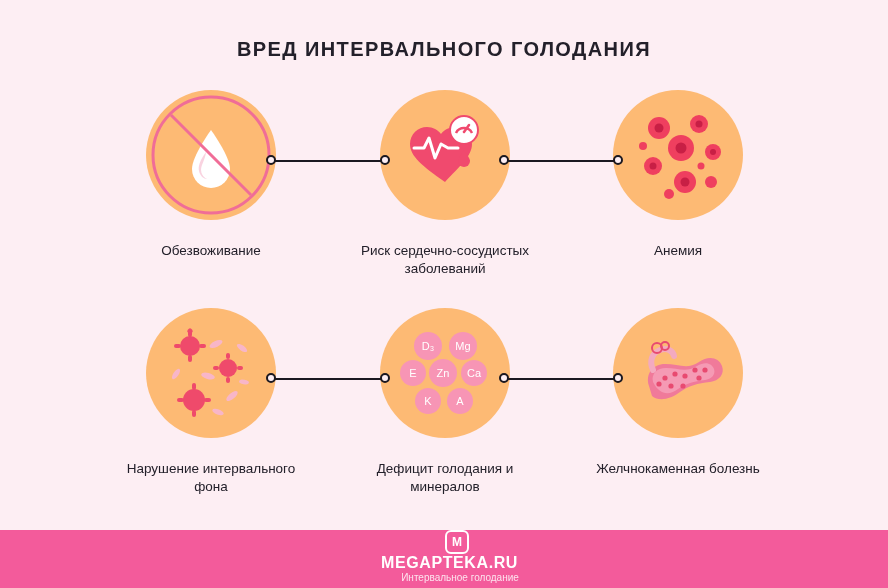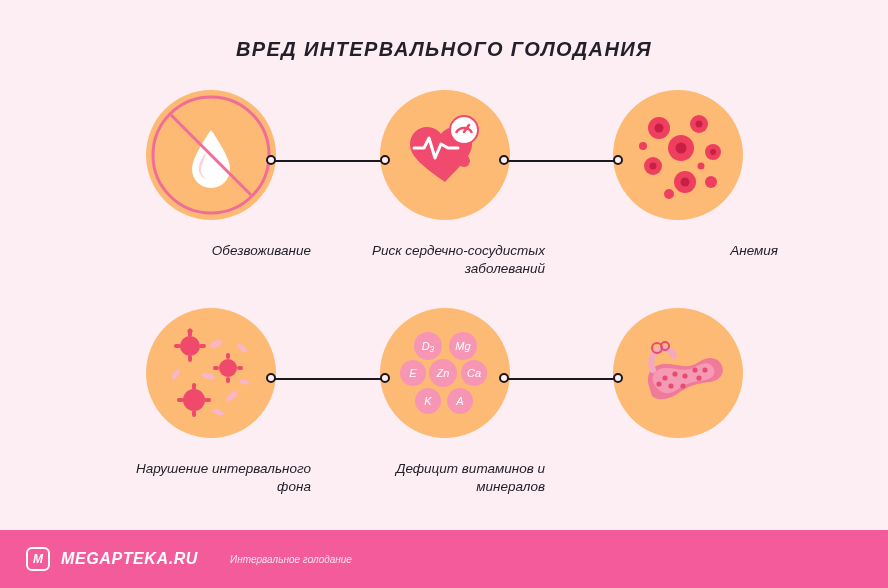--- a/index.html
+++ b/index.html
@@ -13,21 +13,20 @@
     font-family: "Liberation Sans", sans-serif;
     overflow: hidden;
     position: relative;
   }
   .infographic {
     position: absolute;
     left: 0; top: 0;
     width: 880px;
     height: 588px;
     background: #fdeef3;
-    font-style: italic;
   }
   .title {
     position: absolute;
     top: 38px;
     left: 0;
     width: 888px;
     text-align: center;
     font-size: 20px;
     font-weight: bold;
     letter-spacing: 1.4px;
@@ -41,21 +40,21 @@
     left: 0;
     width: 888px;
     height: 200px;
   }
   .row-1 { top: 90px; }
   .row-2 { top: 308px; }
 
   .node {
     position: absolute;
     width: 200px;
-    text-align: right;
+    text-align: center;
   }
   .node-0 { left: 111px; }
   .node-1 { left: 345px; }
   .node-2 { left: 578px; }
 
   .circle {
     width: 130px;
     height: 130px;
     border-radius: 50%;
     background: #fdba74;
@@ -107,20 +106,21 @@
   
   .footer {
     position: absolute;
     left: 0;
     bottom: 0;
     width: 888px;
     height: 58px;
     background: #f35b9b;
     display: flex;
     align-items: center;
+    flex-direction: column;
   }
   .footer-logo-mark {
     margin-left: 26px;
     width: 24px;
     height: 24px;
     border: 2px solid #ffffff;
     border-radius: 6px;
     box-sizing: border-box;
     position: relative;
   }
@@ -276,21 +276,21 @@
               <text x="63" y="69">Zn</text>
             <circle cx="94" cy="65" r="13" fill="#f795b5"></circle>
               <text x="94" y="69">Ca</text>
             <circle cx="48" cy="93" r="13" fill="#f795b5"></circle>
               <text x="48" y="97">K</text>
             <circle cx="80" cy="93" r="13" fill="#f795b5"></circle>
               <text x="80" y="97">A</text>
           </g>
         </svg>
       </div>
-      <div class="caption">Дефицит витаминов и минералов</div>
+      <div class="caption">Дефицит голодания и минералов</div>
     </div>
 
     <div class="node node-2">
       <div class="circle">
         <svg class="icon-svg" width="130" height="130" viewBox="0 0 130 130">
           <path d="M36 78 c-4 -12 4 -22 16 -22 14 0 22 6 34 -2 10 -7 20 -4 23 4 3 8 -3 15 -12 16 -12 1 -22 4 -30 10 -9 7 -21 10 -28 4 Z" fill="#f07a9a"></path>
           <path d="M40 74 c-2 -8 4 -14 13 -14 12 0 20 5 31 -2 8 -5 15 -3 17 3 2 6 -3 10 -9 11 -11 1 -20 4 -27 9 -8 6 -18 7 -25 -7 Z" fill="#f59ab4"></path>
           <g fill="#e84a70">
             <circle cx="52" cy="70" r="2.6"></circle>
               <circle cx="62" cy="66" r="2.6"></circle>
@@ -300,20 +300,21 @@
               <circle cx="58" cy="78" r="2.6"></circle>
             <circle cx="70" cy="78" r="2.6"></circle>
               <circle cx="46" cy="76" r="2.6"></circle>
               <circle cx="86" cy="70" r="2.6"></circle>
           </g>
           <path d="M40 62 c-4 -9 -1 -17 7 -20 7 -3 13 1 14 6" fill="none" stroke="#f3aac0" stroke-width="6" stroke-linecap="round"></path>
           <circle cx="44" cy="40" r="5" fill="none" stroke="#e84a70" stroke-width="2"></circle>
           <circle cx="52" cy="38" r="4" fill="none" stroke="#e84a70" stroke-width="2"></circle>
         </svg>
       </div>
+      <div class="caption">Желчнокаменная болезнь</div>
     </div>
   </div>
 
   <div class="connector conn-r2-a">
     <div class="line"></div>
     <div class="dot left"></div>
     <div class="dot right"></div>
   </div>
   <div class="connector conn-r2-b">
     <div class="line"></div>

